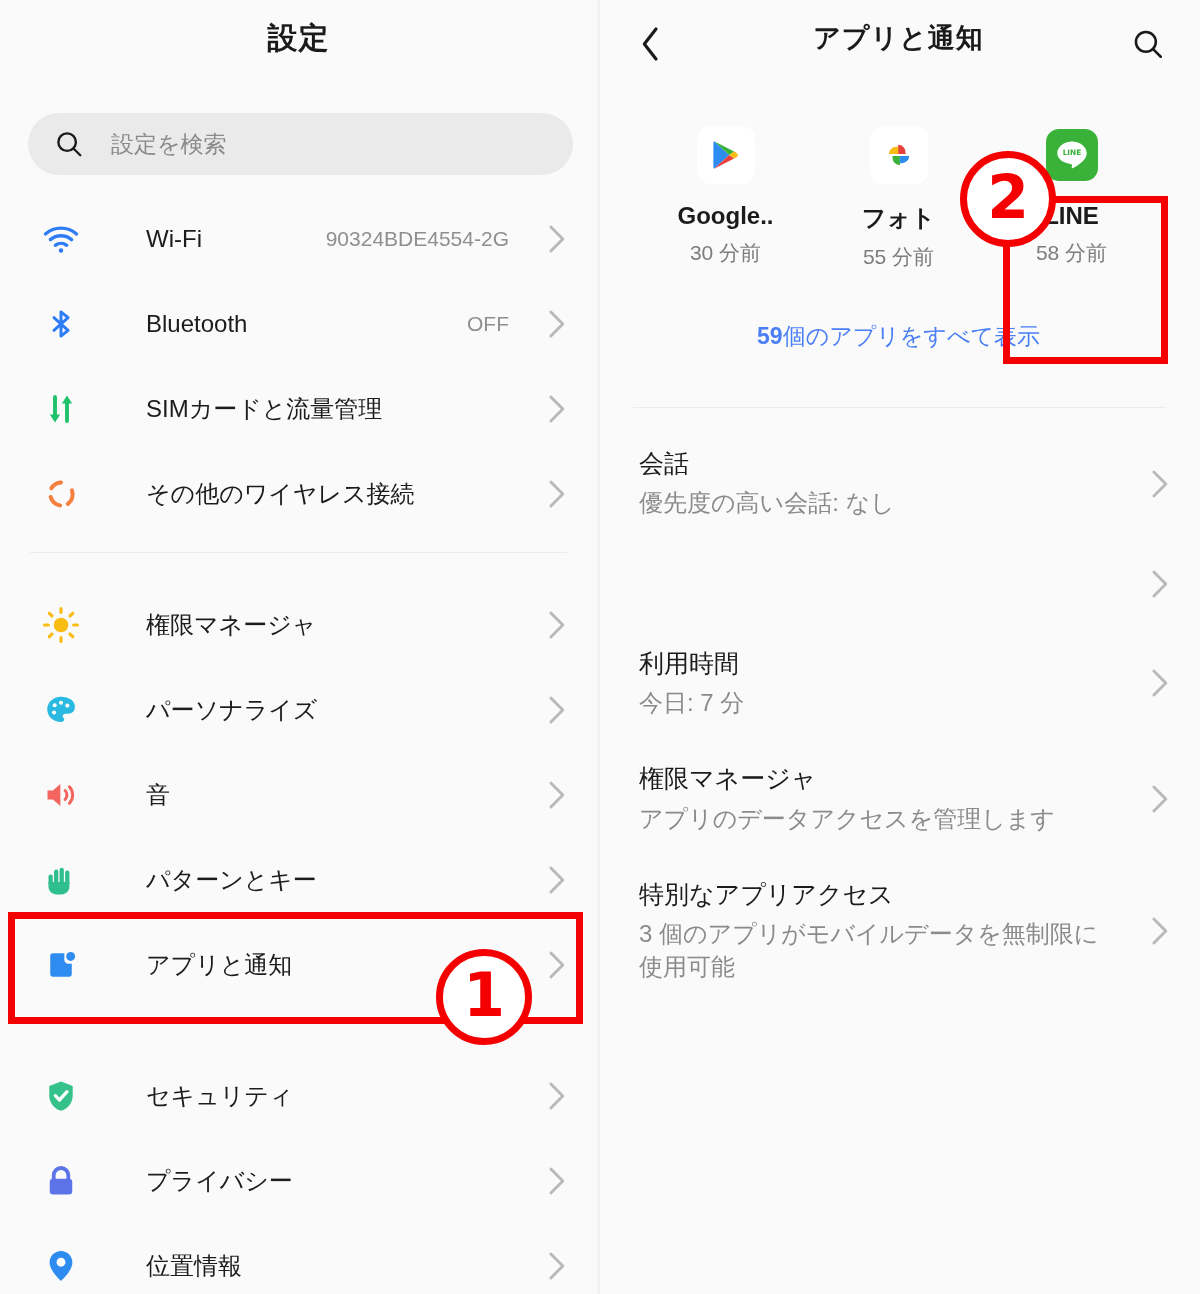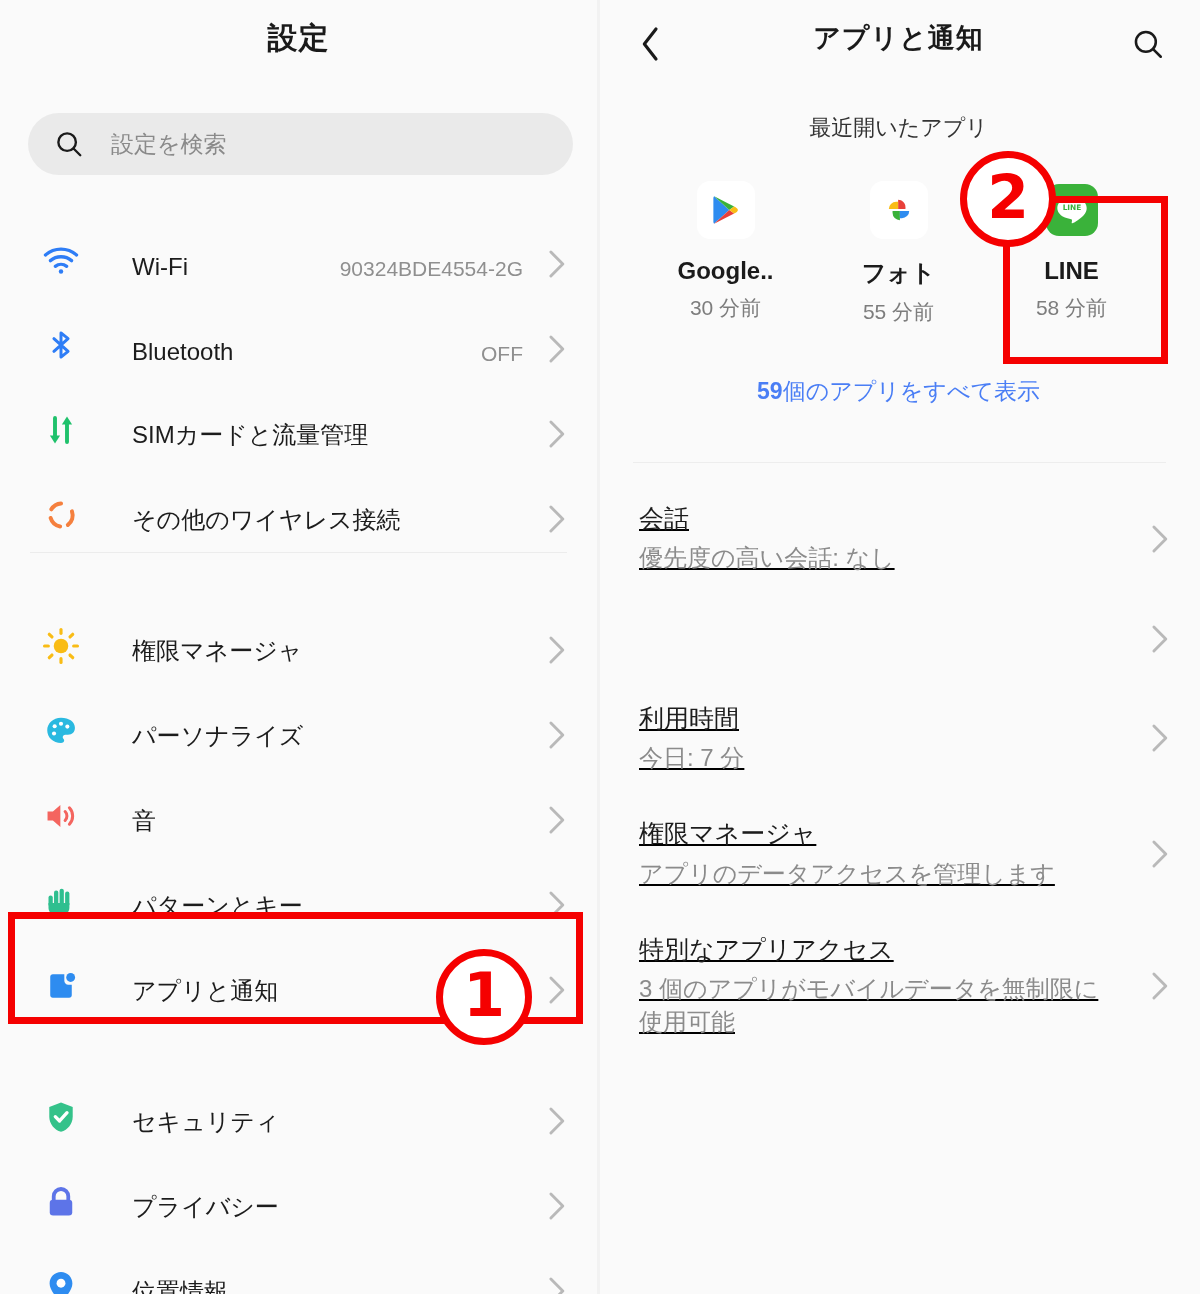--- a/index.html
+++ b/index.html
@@ -58,22 +58,23 @@
     margin-left: 27px;
     font-size: 23px;
     color: #8a8a8a;
   }
 
   .l-list { position: absolute; left: 0; top: 196px; width: 597px; }
   .l-row {
     position: relative;
     height: 85px;
     display: flex;
-    align-items: flex-end;
+    align-items: center;
     padding: 0 0 0 40px;
+    gap: 14px;
   }
   .l-row .r-icon {
     width: 42px; height: 42px;
     display: flex; align-items: center; justify-content: center;
     flex: 0 0 42px;
   }
   .l-row .r-label {
     margin-left: 50px;
     font-size: 24px;
     color: #1c1c1c;
@@ -172,21 +173,20 @@
     margin: 55px 34px 0 36px;
   }
 
   .r-list { margin-top: 18px; }
   .r-item {
     position: relative;
     padding: 22px 0 22px 42px;
     display: flex;
     align-items: center;
     min-height: 84px;
-    text-decoration: underline;
   }
   .r-item-texts { width: 468px; }
   .r-item-title {
     font-size: 25px;
     color: #1c1c1c;
     line-height: 1.25;
   }
   .r-item-sub {
     margin-top: 8px;
     font-size: 24px;
@@ -504,21 +504,20 @@
       </span>
       <div class="r-title">アプリと通知</div>
       <span class="r-search">
         <svg width="34" height="34" viewBox="0 0 24 24" fill="none" stroke="#1a1a1a" stroke-width="1.8">
           <circle cx="10.5" cy="10.5" r="7"></circle>
             <line x1="15.6" y1="15.6" x2="21" y2="21" stroke-linecap="round"></line>
         </svg>
       </span>
     </div>
 
-    <div class="recents-label">最近開いたアプリ</div>
 
     <div class="recent-apps">
 
       <div class="recent-app">
         <span class="app-icon">
           <span class="playstore-tile">
             <svg width="36" height="36" viewBox="0 0 24 24">
               <path d="M4.1 2.9 14.2 12 4.1 21.1c-.3-.2-.5-.6-.5-1.1V4c0-.5.2-.9.5-1.1z" fill="#2e8cf0"></path>
               <path d="M4.1 2.9 17.4 9.6 14.2 12z" fill="#3ab23a"></path>
               <path d="M4.1 21.1 14.2 12l3.2 2.4z" fill="#e8403a"></path>

